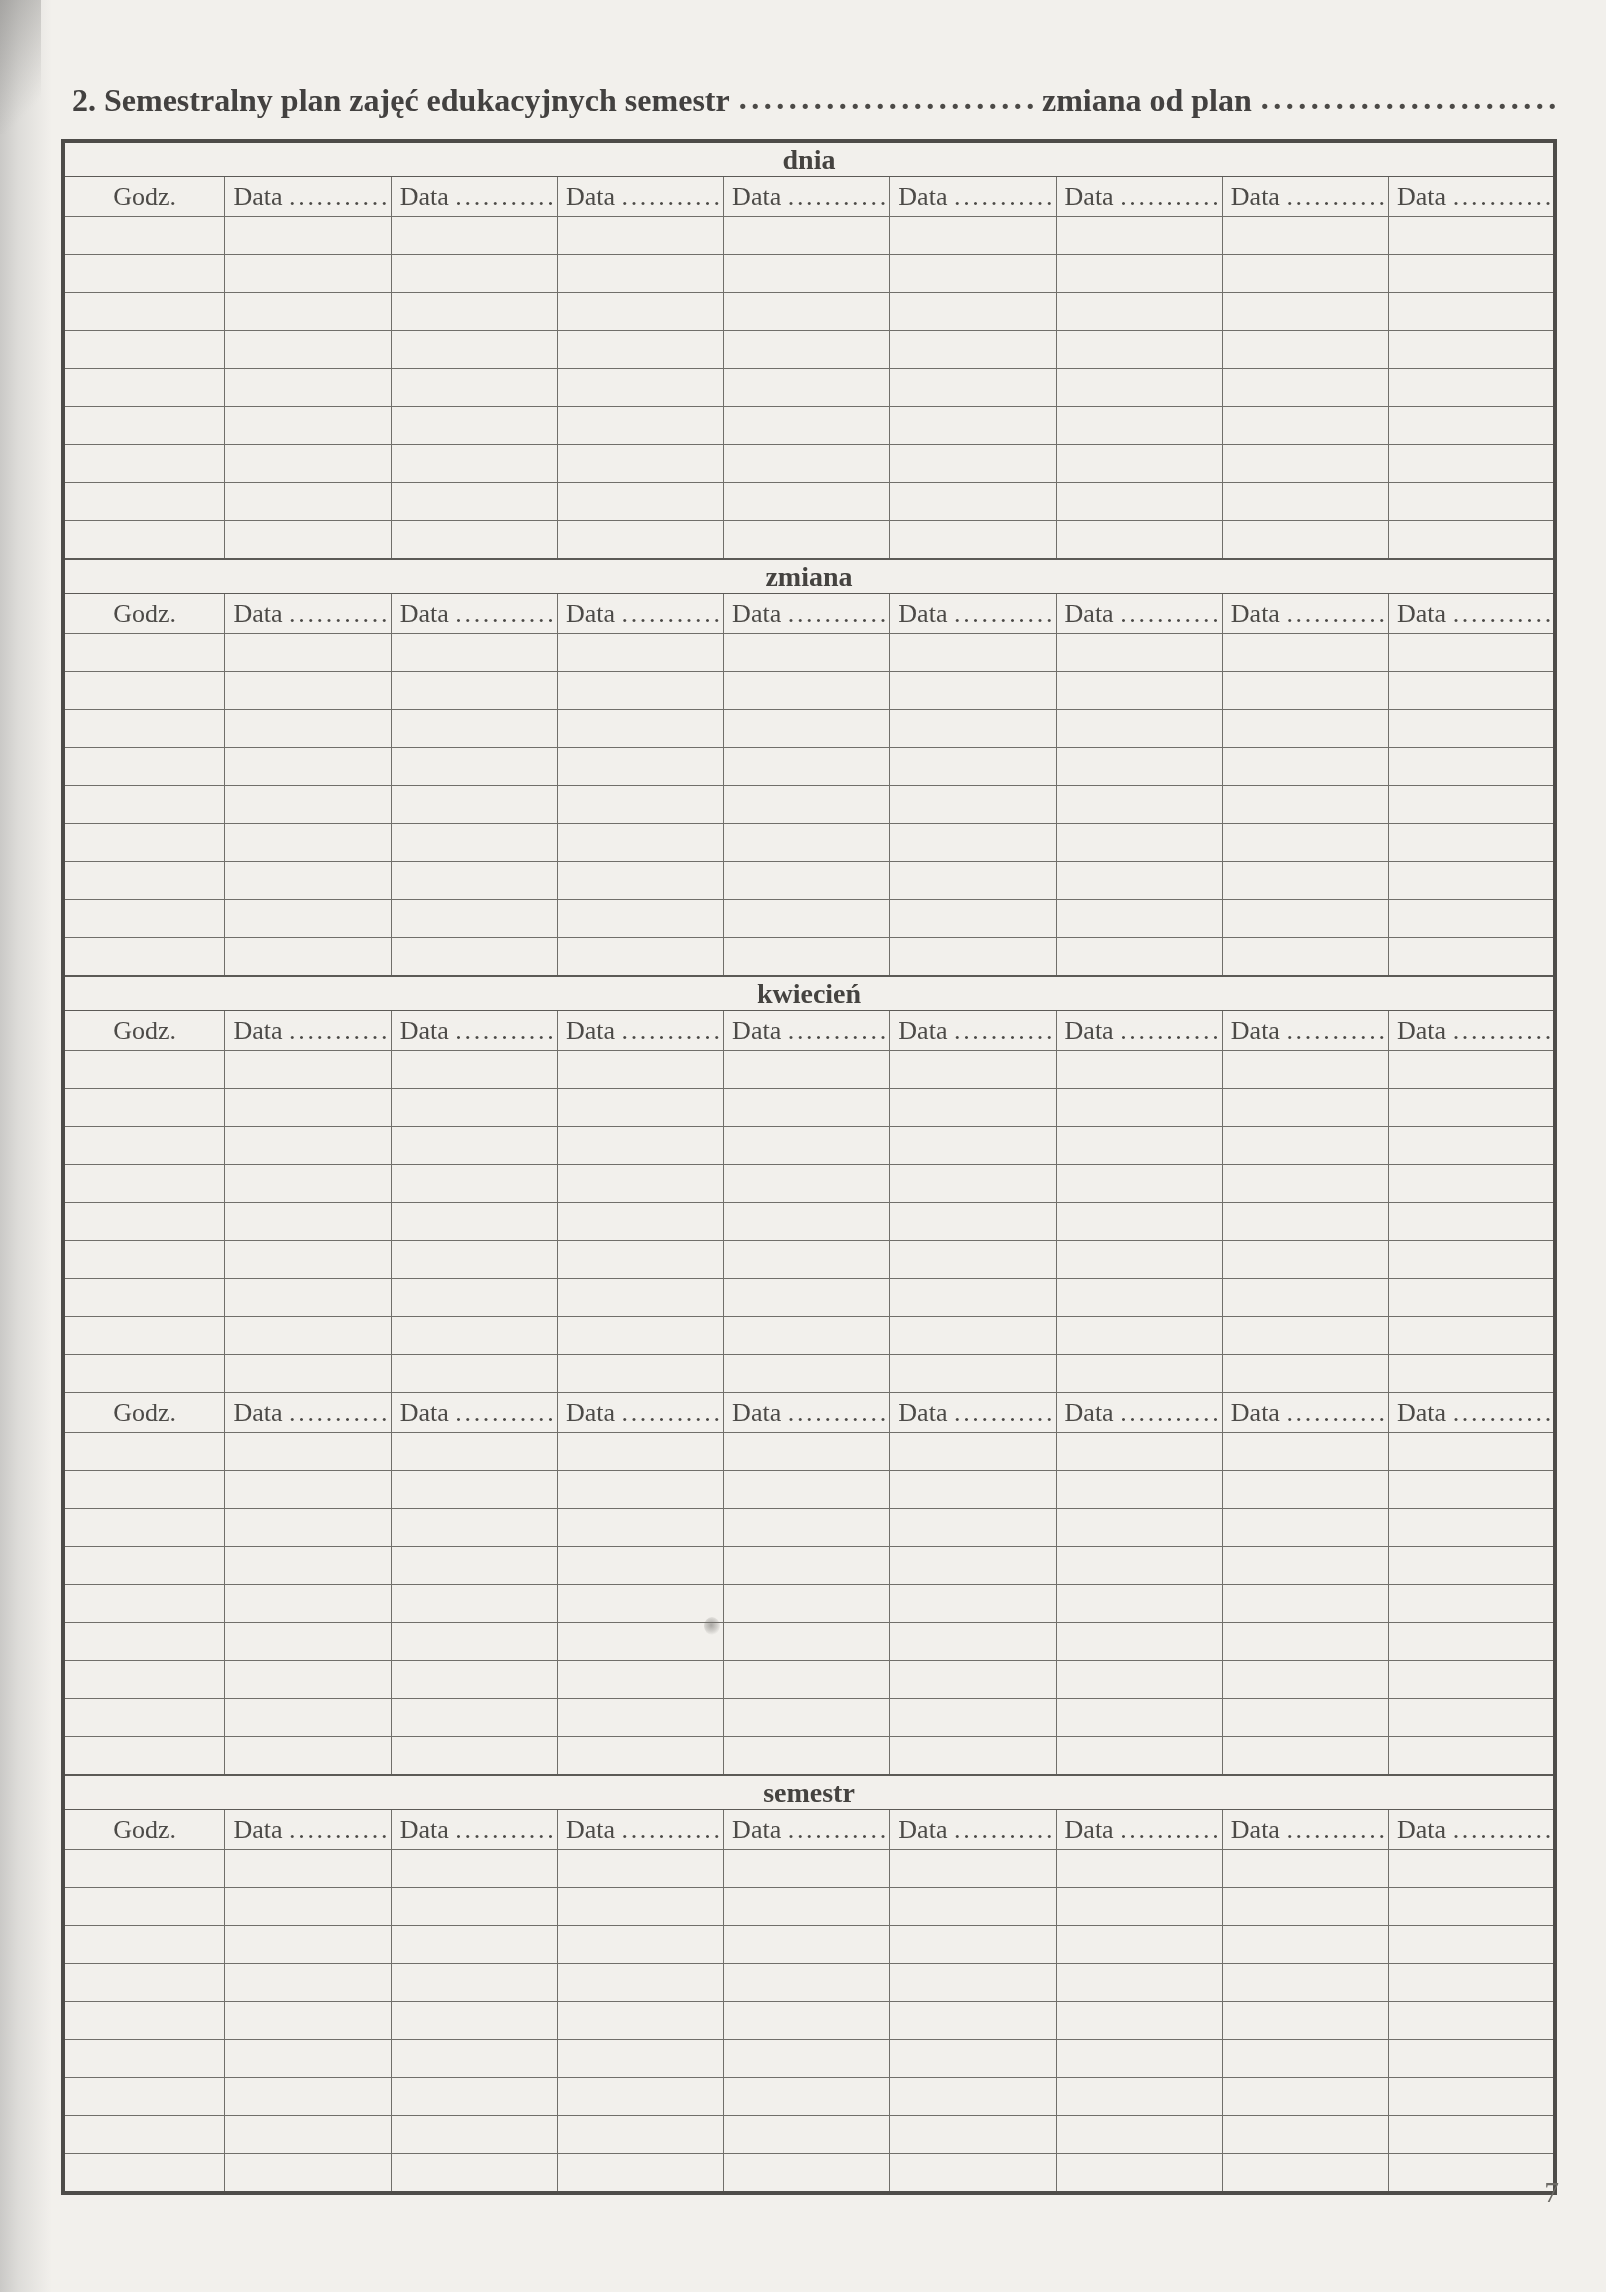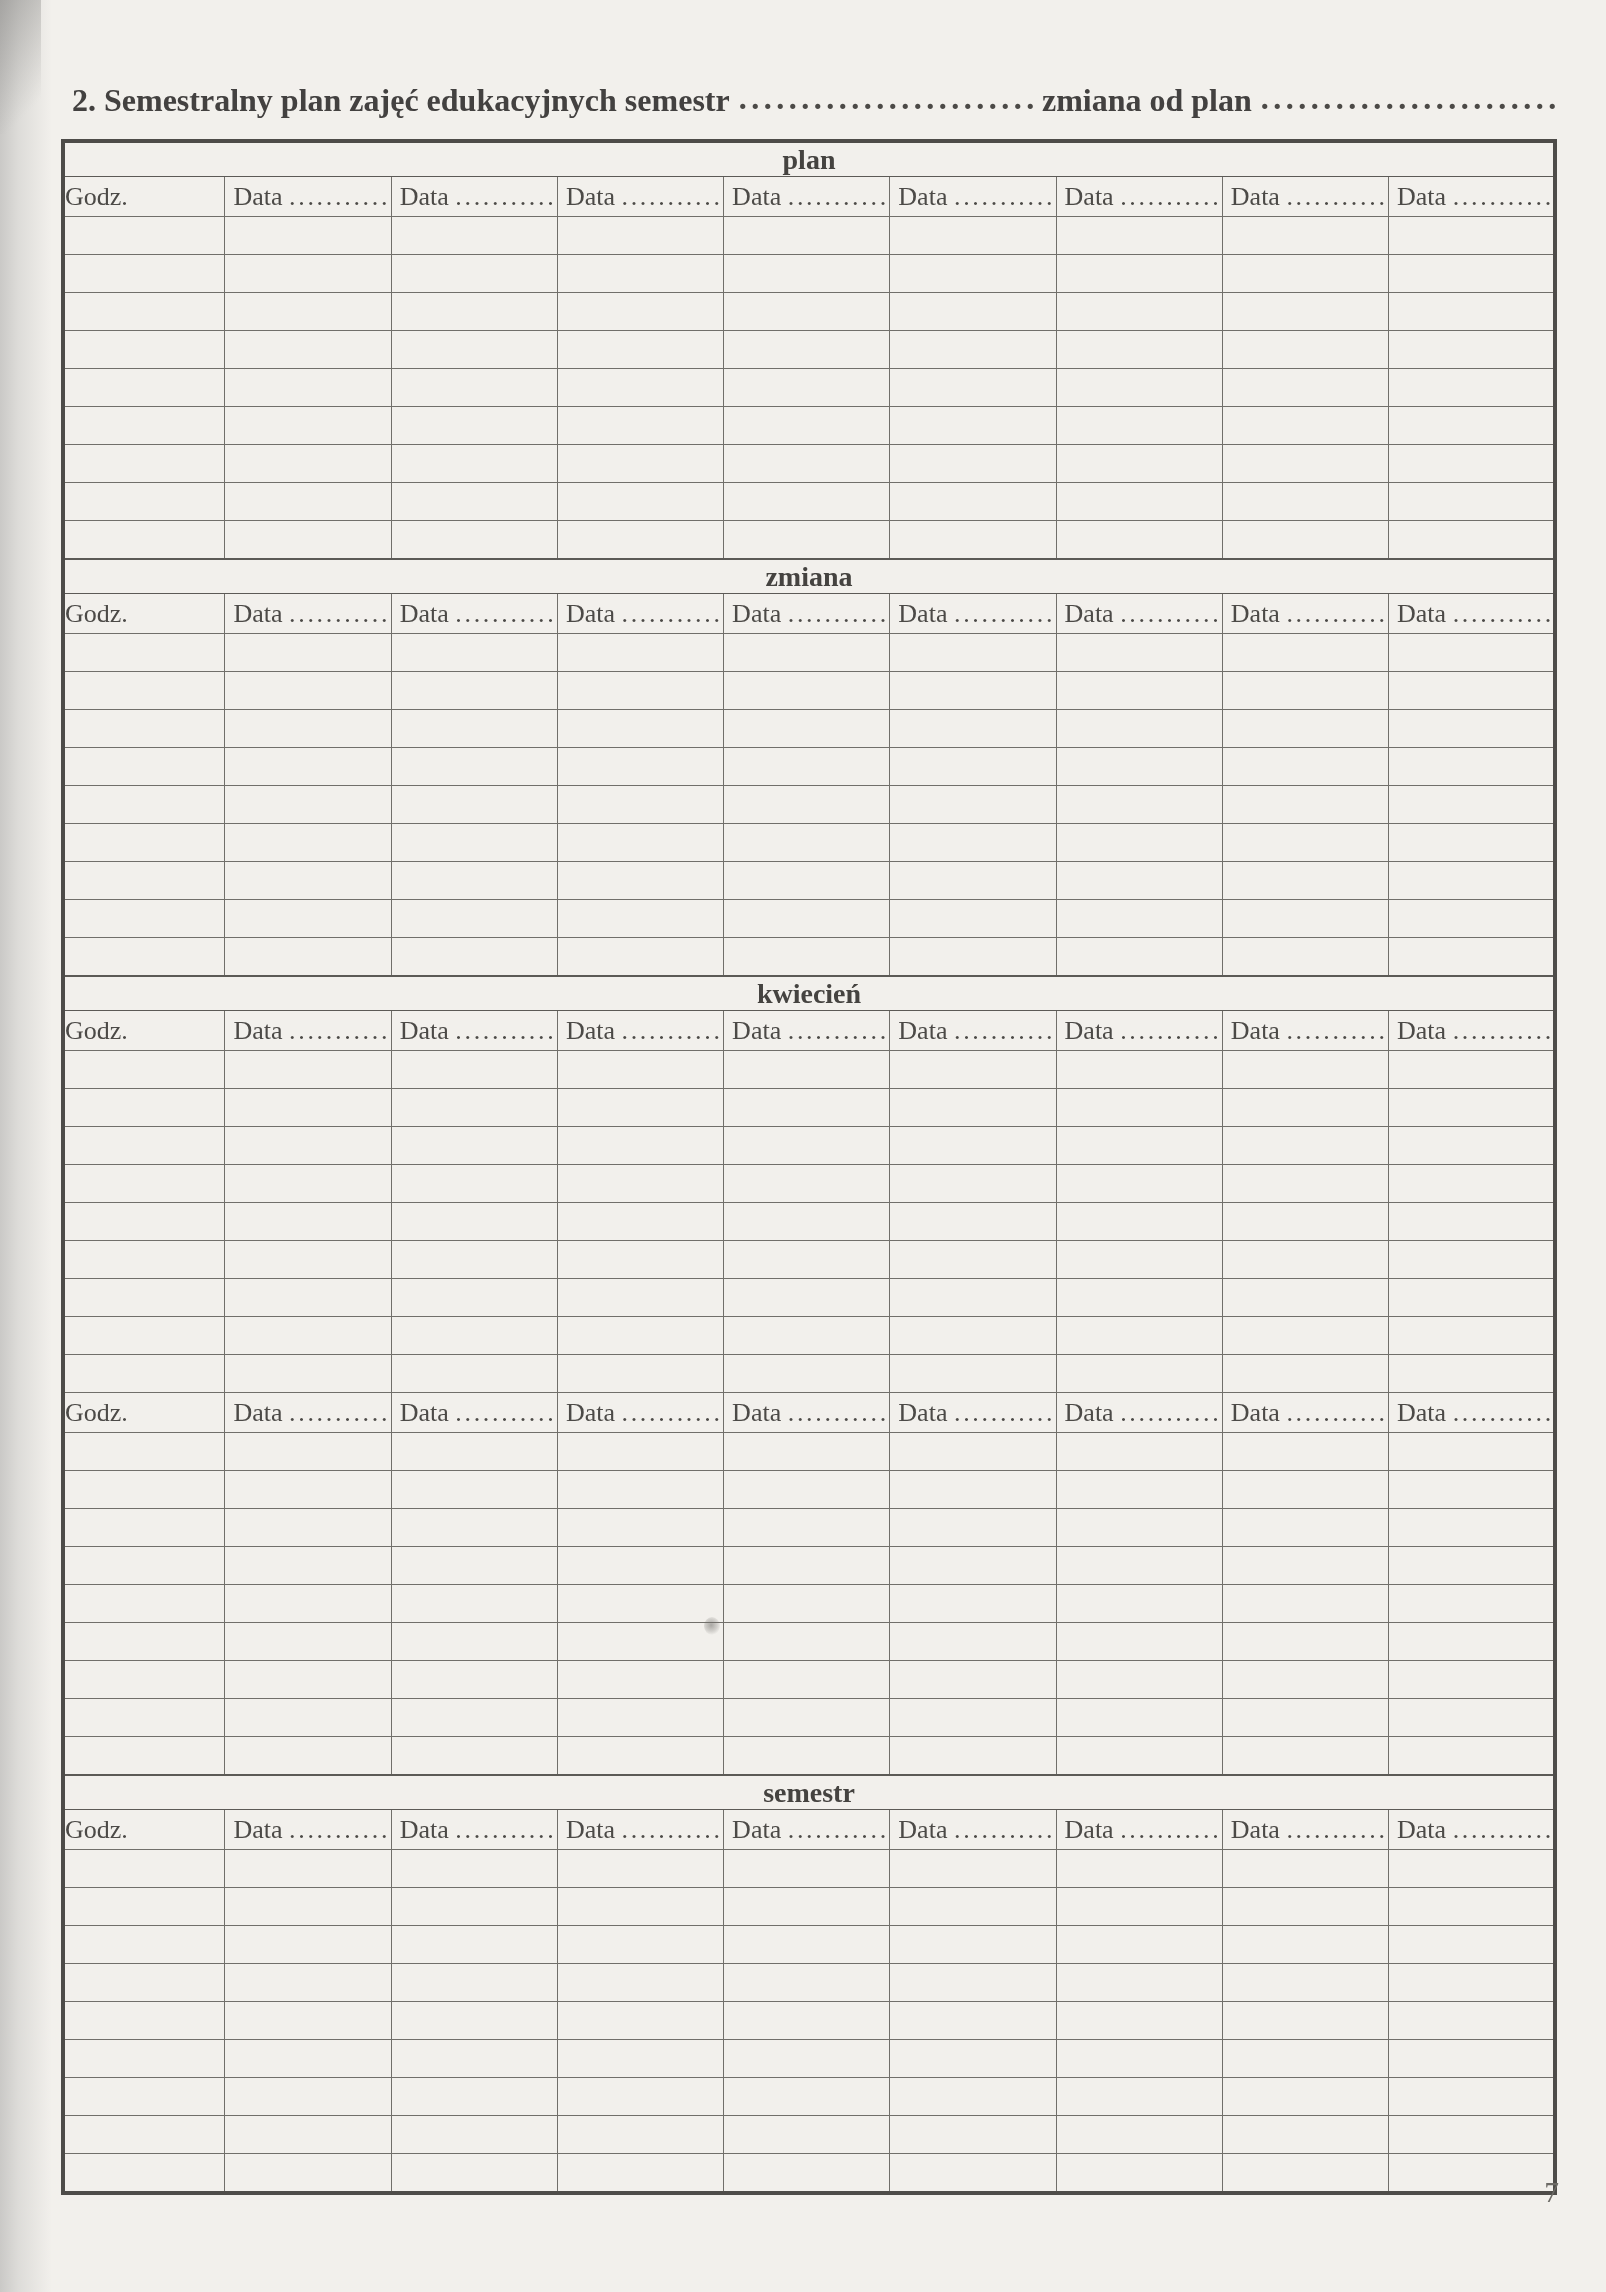--- a/index.html
+++ b/index.html
@@ -89,20 +89,21 @@
     font-size: 28px;
     color: #454340;
   }
   tr.head-row td {
     height: 39px;
     font-size: 26px;
     color: #4c4a47;
     vertical-align: middle;
   }
   tr.head-row td.godz {
+    text-align: center;
   }
   tr.head-row td.datah {
     white-space: nowrap;
     overflow: hidden;
     padding-left: 8px;
   }
   tr.head-row td.datah .ddots {
     letter-spacing: 2.7px;
     color: #4c4a47;
   }
@@ -139,21 +140,21 @@
         <col style="width:11.14%">
         <col style="width:11.14%">
         <col style="width:11.14%">
       <col style="width:11.14%">
         <col style="width:11.14%">
         <col style="width:11.14%">
         <col style="width:11.15%">
     </colgroup>
     <tbody>
         <tr class="month-row">
-          <td colspan="9">plan</td>
+          <td colspan="9">dnia</td>
         </tr>
         <tr class="head-row">
           <td class="godz">Godz.</td>
           <td class="datah"><span>Data </span><span class="ddots">..............................</span></td>
           <td class="datah"><span>Data </span><span class="ddots">..............................</span></td>
           <td class="datah"><span>Data </span><span class="ddots">..............................</span></td>
           <td class="datah"><span>Data </span><span class="ddots">..............................</span></td>
           <td class="datah"><span>Data </span><span class="ddots">..............................</span></td>
           <td class="datah"><span>Data </span><span class="ddots">..............................</span></td>
           <td class="datah"><span>Data </span><span class="ddots">..............................</span></td>

